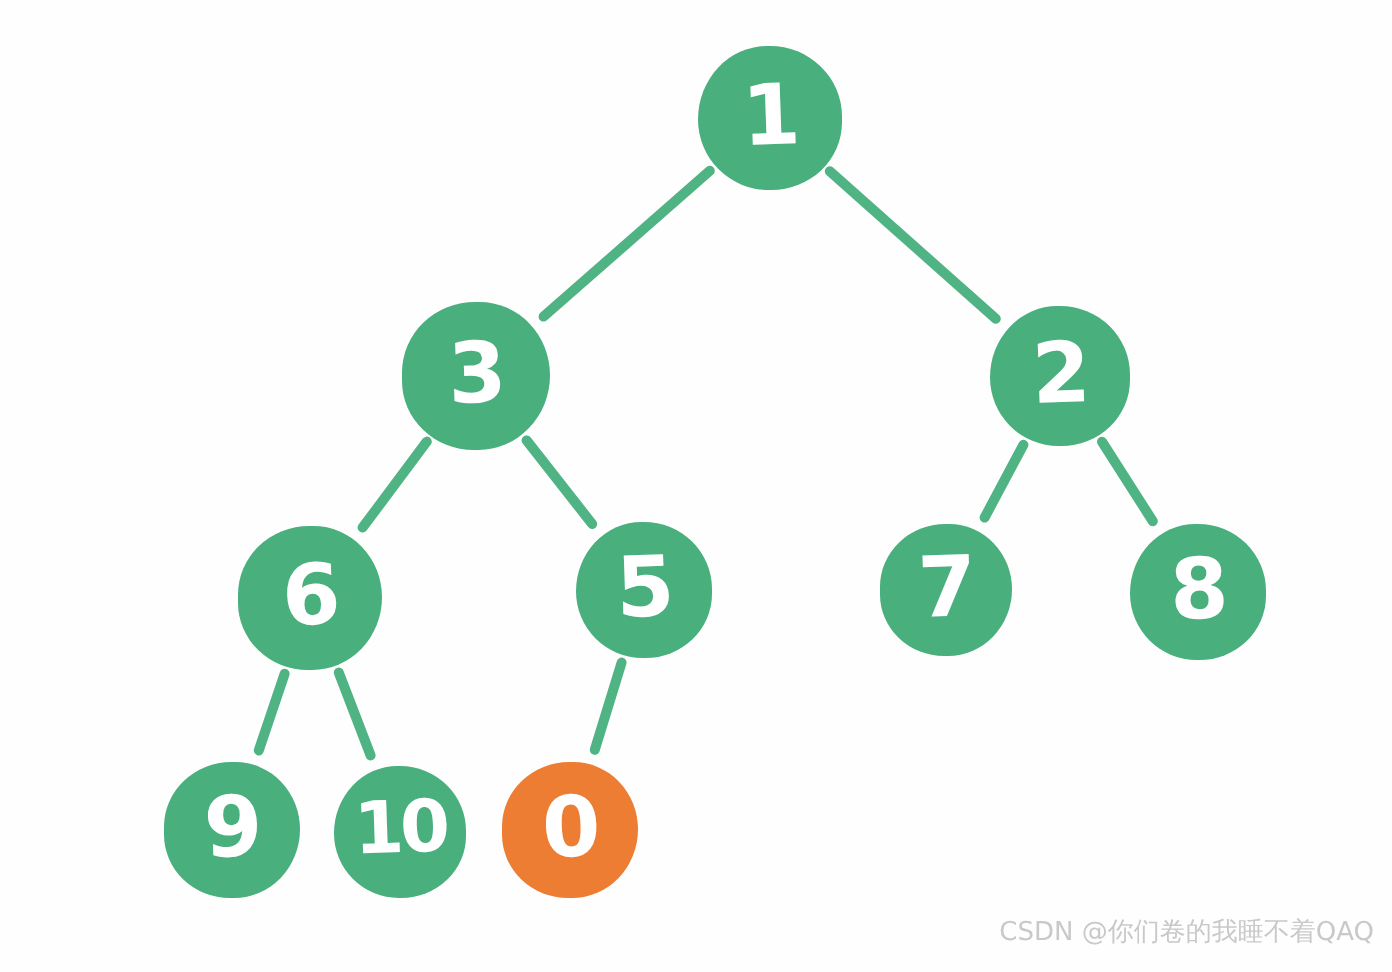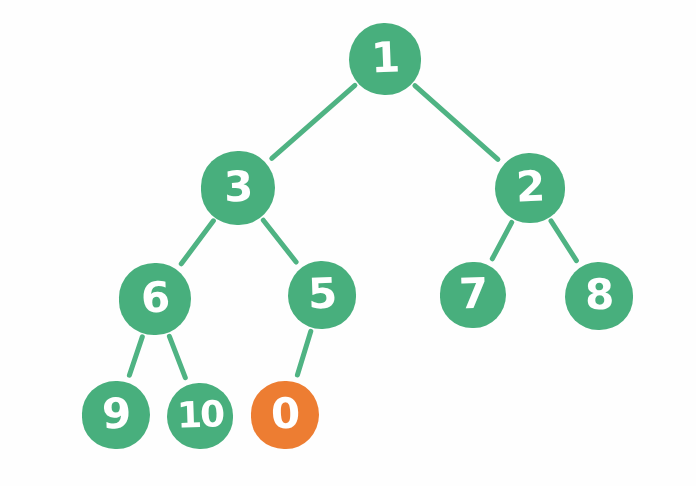--- a/index.html
+++ b/index.html
@@ -101,13 +101,14 @@
       <div class="node" style="left: 82px; top: 381px; width: 68px; height: 68px; background: rgb(72, 175, 125); color: rgb(255, 255, 255);">
         <span>9</span>
       </div>
       <div class="node" style="left: 167px; top: 383px; width: 66px; height: 66px; background: rgb(72, 175, 125); color: rgb(255, 255, 255); font-size: 36px;">
         <span>10</span>
       </div>
       <div class="node" style="left: 251px; top: 381px; width: 68px; height: 68px; background: rgb(237, 125, 50); color: rgb(255, 255, 255);">
         <span>0</span>
       </div>
     </div>
+  <div class="watermark">CSDN @你们卷的我睡不着QAQ</div>
 </div>
 
 </body></html>

